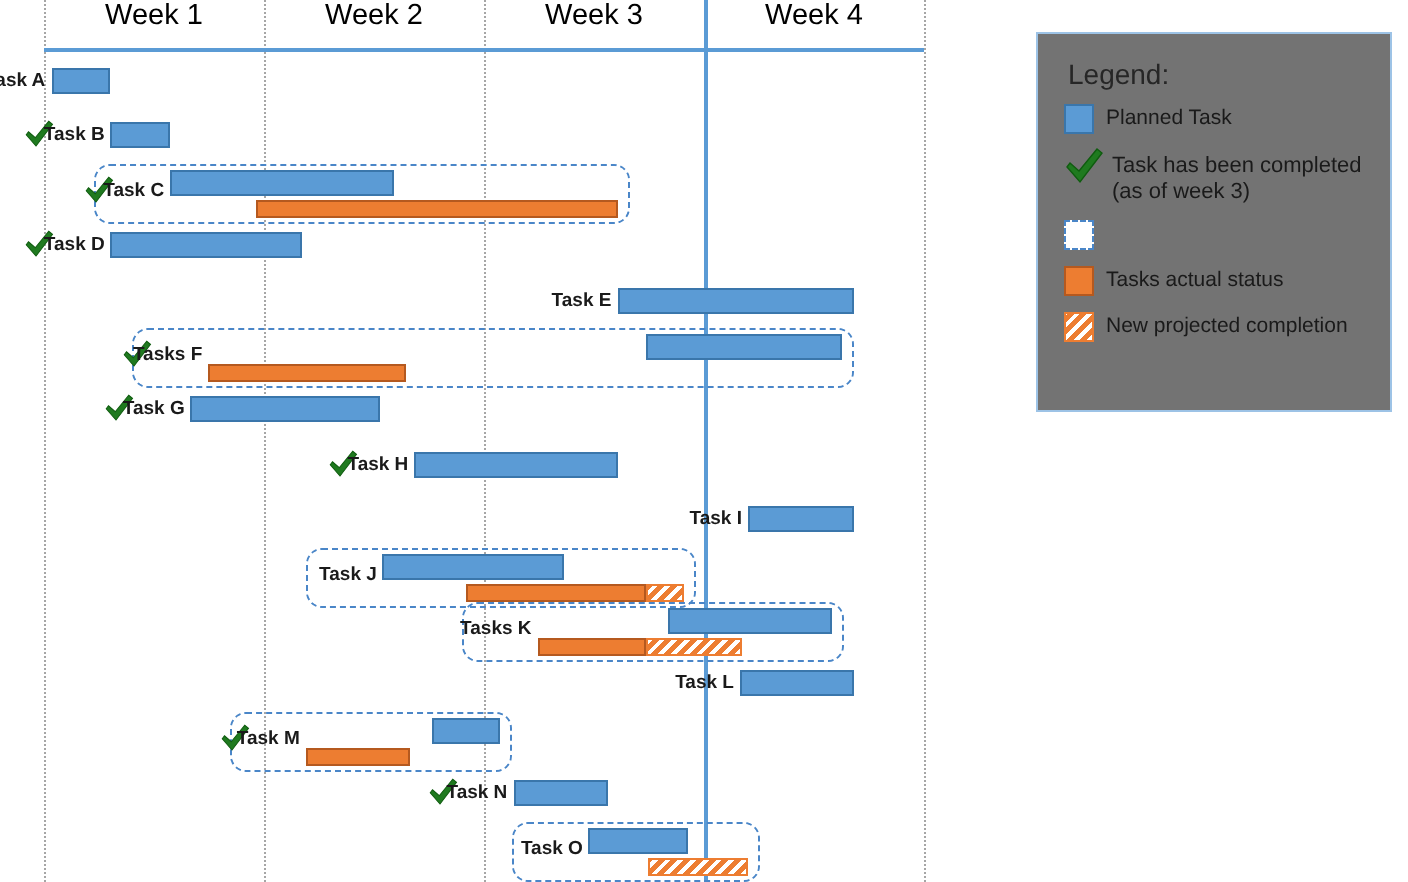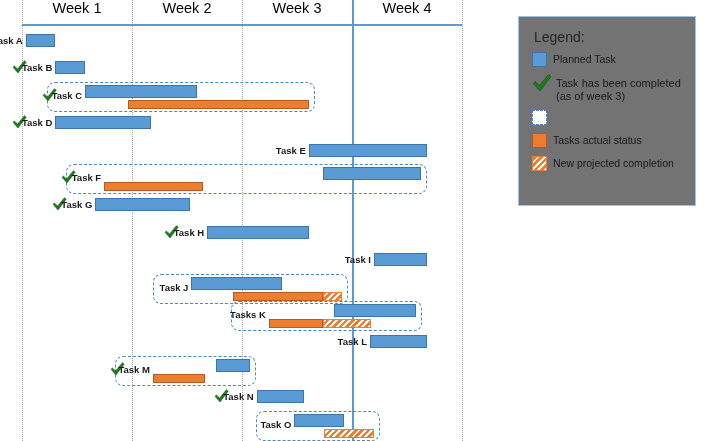--- a/index.html
+++ b/index.html
@@ -176,21 +176,21 @@
       </div>
       <div class="task-row" style="top: 139.6px; height: 27.4px;">
         <div class="task-label" style="right: 194.267px; top: 5px;">Task E</div>
         <div class="bar planned" style="left: 308.733px; width: 118.067px; top: 4px;"></div>
       </div>
       <div class="task-row" style="top: 167px; height: 27.4px;">
         <div class="dash-box" style="left: 66.1333px; width: 360.8px; top: -3px; height: 30px;"></div>
         <div class="check" style="left: 61.1333px; top: 3px;"><svg viewBox="0 0 20 18" width="15" height="14">
             <path d="M1.5 9.5 L3 7.5 L7.5 11.5 L16.5 0.5 L19 2.5 L8 17 Z" fill="#1f7a1f" stroke="#0f5c0f" stroke-width="0.7"></path>
           </svg></div>
-        <div class="task-label" style="right: 398.867px; top: 5px;">Task F</div>
+        <div class="task-label" style="right: 398.867px; top: 5px;">Tasks F</div>
         <div class="bar planned" style="left: 322.667px; width: 98.2667px; top: 0px;"></div>
         <div class="bar actual" style="left: 104.133px; width: 99px; top: 15px;"></div>
       </div>
       <div class="task-row" style="top: 194.4px; height: 27.4px;">
         <div class="check" style="left: 52.3333px; top: 3px;"><svg viewBox="0 0 20 18" width="15" height="14">
             <path d="M1.5 9.5 L3 7.5 L7.5 11.5 L16.5 0.5 L19 2.5 L8 17 Z" fill="#1f7a1f" stroke="#0f5c0f" stroke-width="0.7"></path>
           </svg></div>
         <div class="task-label" style="right: 407.667px; top: 5px;">Task G</div>
         <div class="bar planned" style="left: 95.3333px; width: 94.2333px; top: 4px;"></div>
       </div>

